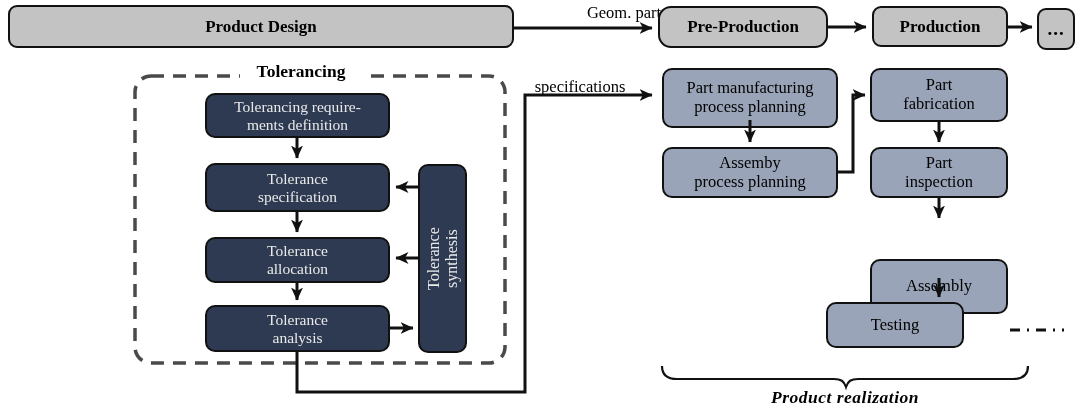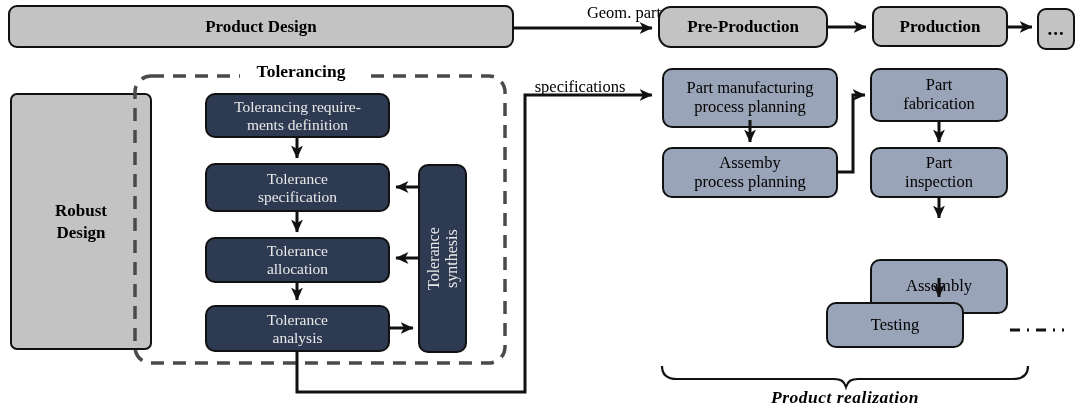--- a/index.html
+++ b/index.html
@@ -83,24 +83,20 @@
   <div class="box gray" style="left:872px;top:6px;width:136px;height:41px;">
     <span class="line">Production</span>
   </div>
 
   <div class="box gray ellipsis" style="left:1037px;top:8px;width:38px;height:42px;">
     <span class="line">...</span>
   </div>
 
   <div class="float-label group-label" style="left:240px;top:61px;width:122px;height:26px;">Tolerancing</div>
 
-  <div class="box gray" style="left:10px;top:93px;width:142px;height:257px;border-radius:7px;line-height:1.25;">
-    <span class="line">Robust</span>
-    <span class="line">Design</span>
-  </div>
 
   <div class="box navy" style="left:205px;top:93px;width:185px;height:45px;">
     <span class="line">Tolerancing require-</span>
     <span class="line">ments definition</span>
   </div>
 
   <div class="box navy" style="left:205px;top:163px;width:185px;height:49px;">
     <span class="line">Tolerance</span>
     <span class="line">specification</span>
   </div>

